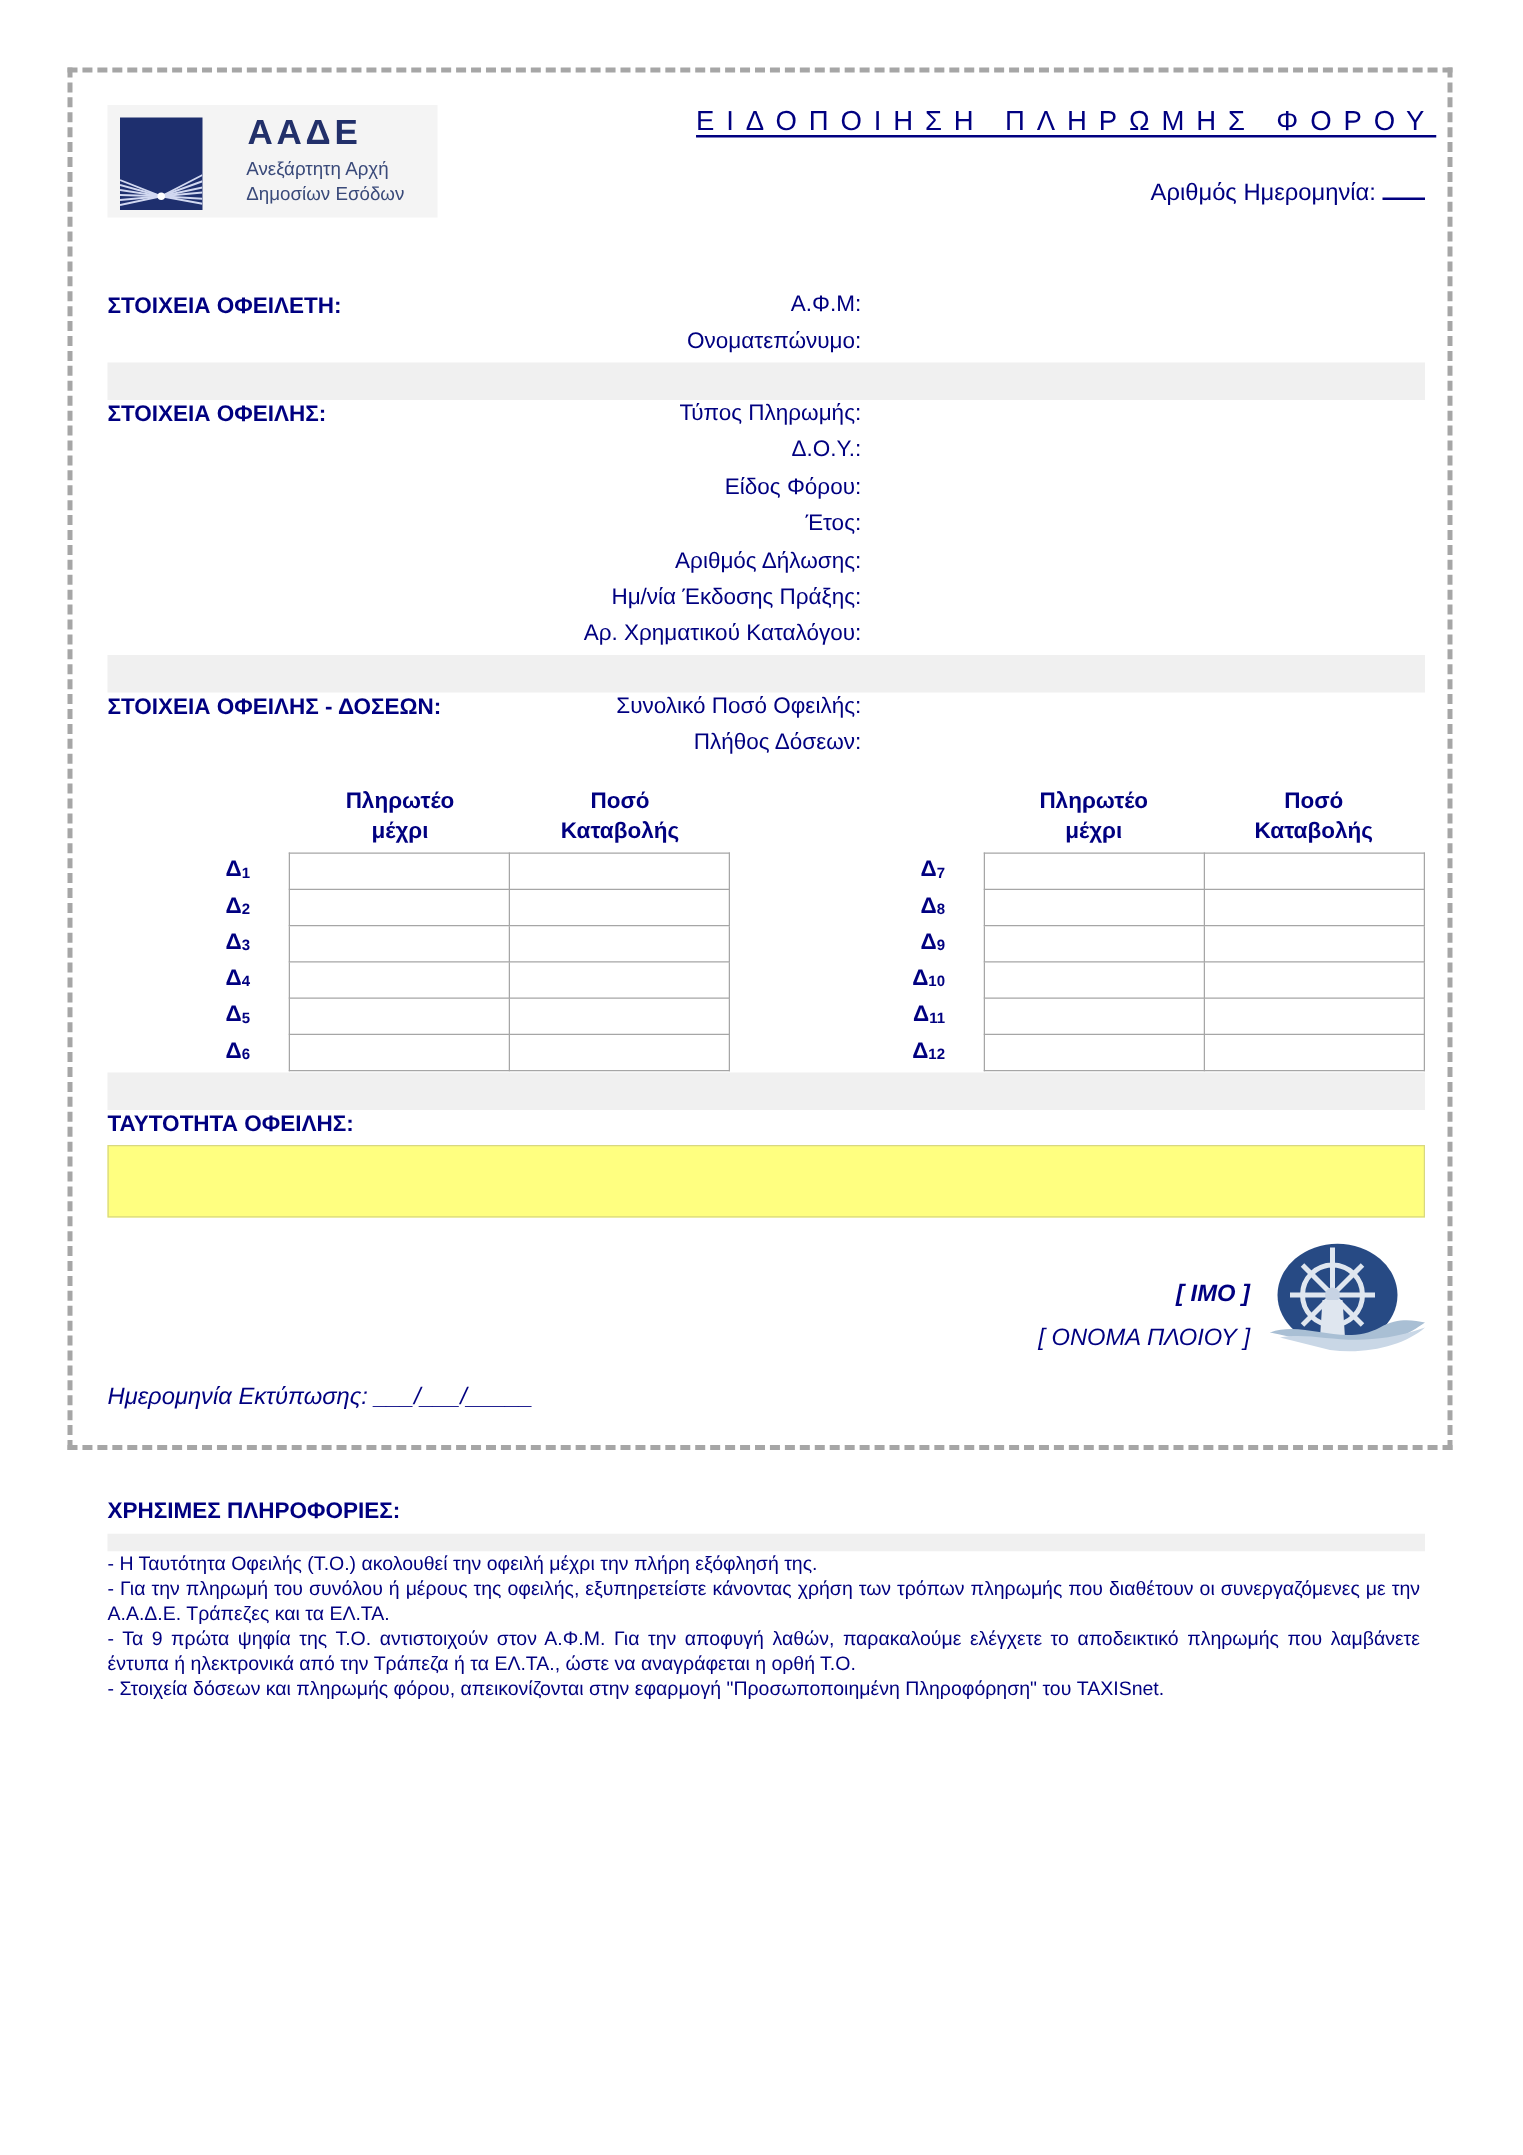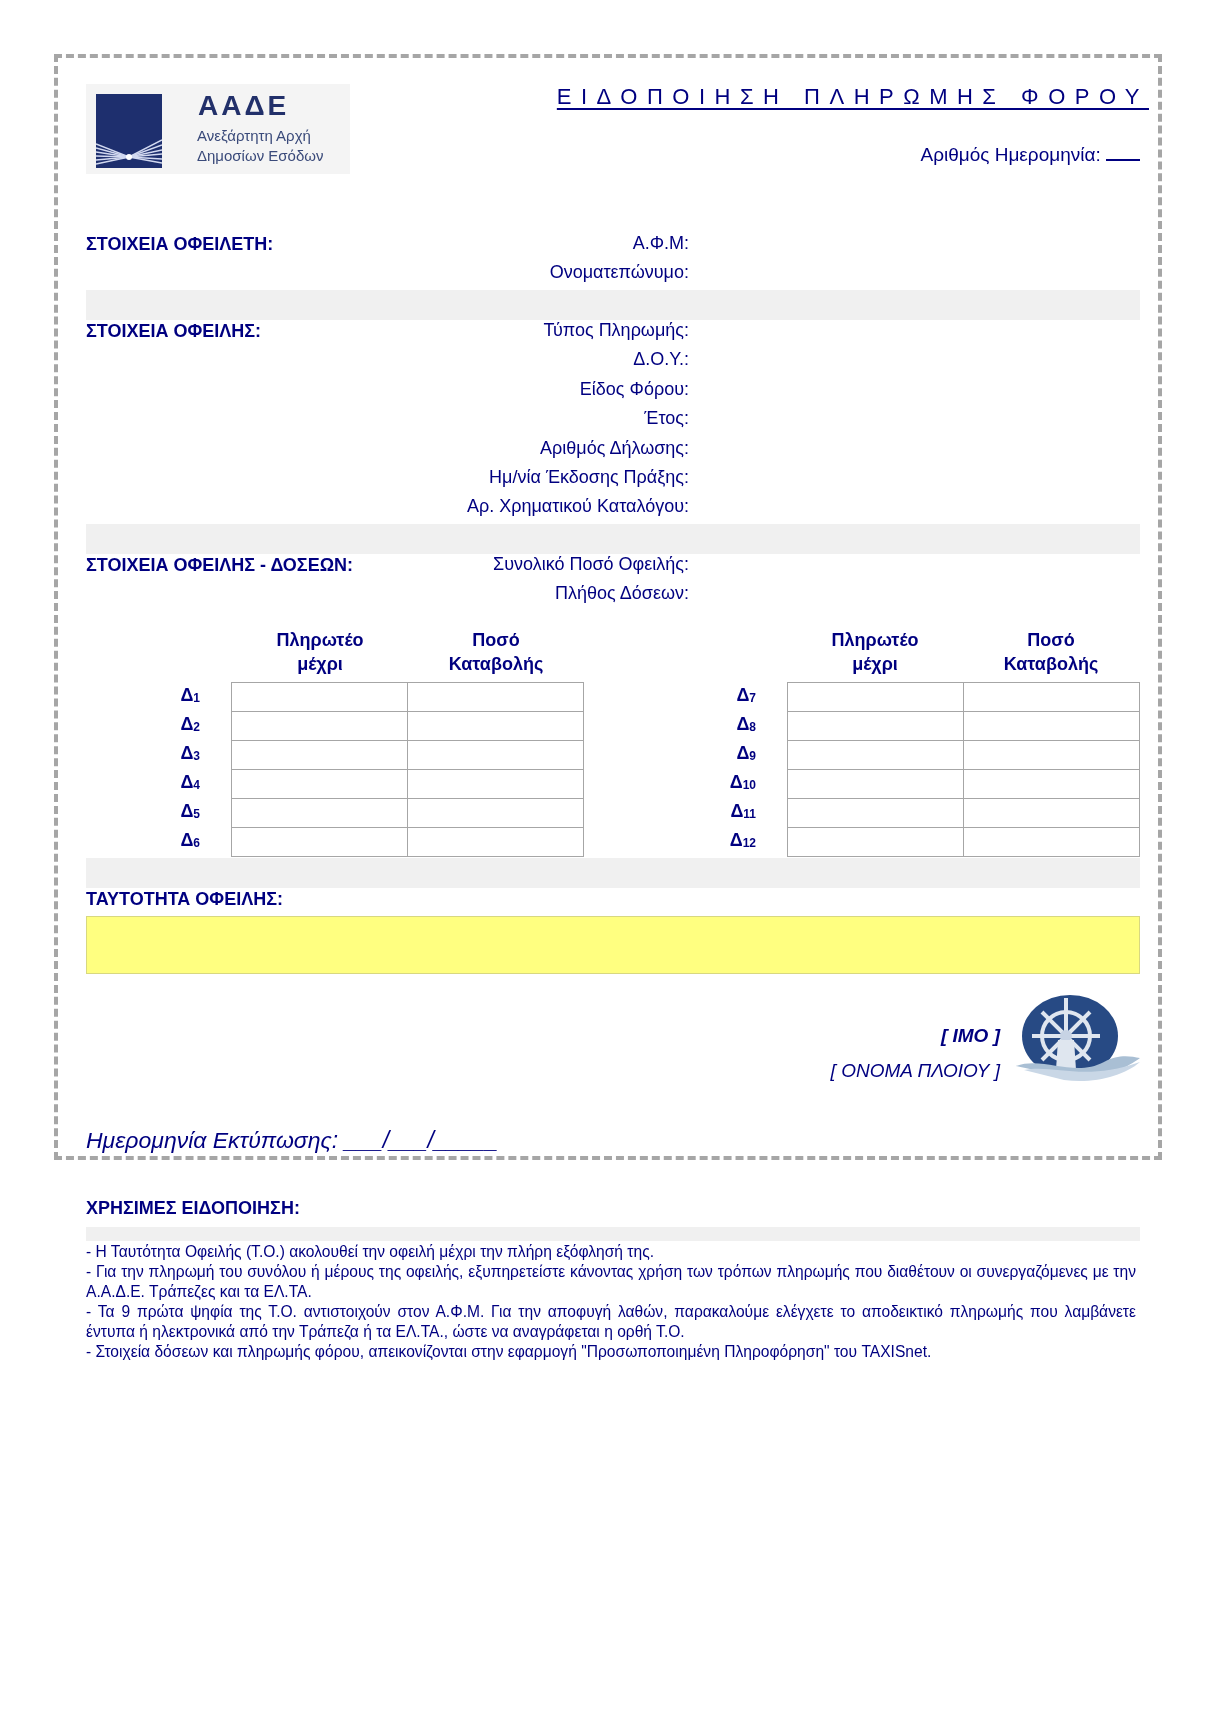--- a/index.html
+++ b/index.html
@@ -16,21 +16,21 @@
   .sec-title { position: absolute; left: 86px; font-size: 18px; font-weight: bold; white-space: nowrap; text-align: center; }
   .field-label { position: absolute; right: 529px; font-size: 18px; white-space: nowrap; text-align: right; }
   .gray-band { position: absolute; left: 86px; width: 1054px; background: #f0f0f0; }
   .col-head { position: absolute; font-size: 18px; font-weight: bold; text-align: center; line-height: 24px; width: 176px; }
   .delta { position: absolute; font-size: 18px; font-weight: bold; text-align: right; width: 60px; }
   .delta sub { font-size: 12px; vertical-align: baseline; position: relative; top: 1px; }
   table.grid { position: absolute; border-collapse: collapse; }
   table.grid td { width: 175px; height: 28px; border: 1px solid #a6a6a6; padding: 0; }
   .id-box { position: absolute; left: 86px; top: 916px; width: 1054px; height: 58px; background: #ffff80; border: 1px solid #d8d880; box-sizing: border-box; }
   .ship-text { position: absolute; right: 218px; font-size: 19px; font-style: italic; white-space: nowrap; margin-top: 12px; }
-  .print-date { position: absolute; left: 86px; top: 1107px; font-size: 23px; font-style: italic; white-space: nowrap; margin-top: 20px; }
+  .print-date { position: absolute; left: 86px; top: 1107px; font-size: 19px; font-style: italic; white-space: nowrap; }
   .info-title { position: absolute; left: 86px; top: 1198px; font-size: 18px; font-weight: bold; }
   .info-band { position: absolute; left: 86px; top: 1227px; width: 1054px; height: 14px; background: #f0f0f0; }
   .info-text { position: absolute; left: 86px; top: 1242px; width: 1050px; font-size: 15.6px; line-height: 20px; color: #000080; }
   .info-text p { margin: 0; text-align: justify; }
 </style>
 </head>
 <body>
 
 <div class="frame"></div>
 
@@ -190,20 +190,20 @@
     <path d="M2 74 C30 64 60 86 90 70 C104 62 116 64 126 66 C112 76 90 88 60 84 C40 82 20 78 2 74 Z" fill="#a9bfd4"></path>
     <path d="M10 78 C40 72 70 90 126 70 C110 84 80 92 50 88 Z" fill="#c9d7e6"></path>
   </svg>
 </div>
 
 <div class="print-date">
   <span>Ημερομηνία Εκτύπωσης:</span>
   <span>___/___/_____</span>
 </div>
 
-<div class="info-title">ΧΡΗΣΙΜΕΣ ΕΙΔΟΠΟΙΗΣΗ:</div>
+<div class="info-title">ΧΡΗΣΙΜΕΣ ΠΛΗΡΟΦΟΡΙΕΣ:</div>
 <div class="info-band"></div>
 <div class="info-text">
   <p>- Η Ταυτότητα Οφειλής (Τ.Ο.) ακολουθεί την οφειλή μέχρι την πλήρη εξόφλησή της.</p>
   <p>- Για την πληρωμή του συνόλου ή μέρους της οφειλής, εξυπηρετείστε κάνοντας χρήση των τρόπων πληρωμής που διαθέτουν οι συνεργαζόμενες με την Α.Α.Δ.Ε. Τράπεζες και τα ΕΛ.ΤΑ.</p>
   <p>- Τα 9 πρώτα ψηφία της Τ.Ο. αντιστοιχούν στον Α.Φ.Μ. Για την αποφυγή λαθών, παρακαλούμε ελέγχετε το αποδεικτικό πληρωμής που λαμβάνετε έντυπα ή ηλεκτρονικά από την Τράπεζα ή τα ΕΛ.ΤΑ., ώστε να αναγράφεται η ορθή Τ.Ο.</p>
   <p>- Στοιχεία δόσεων και πληρωμής φόρου, απεικονίζονται στην εφαρμογή "Προσωποποιημένη Πληροφόρηση" του TAXISnet.</p>
 </div>
 
 </body></html>

